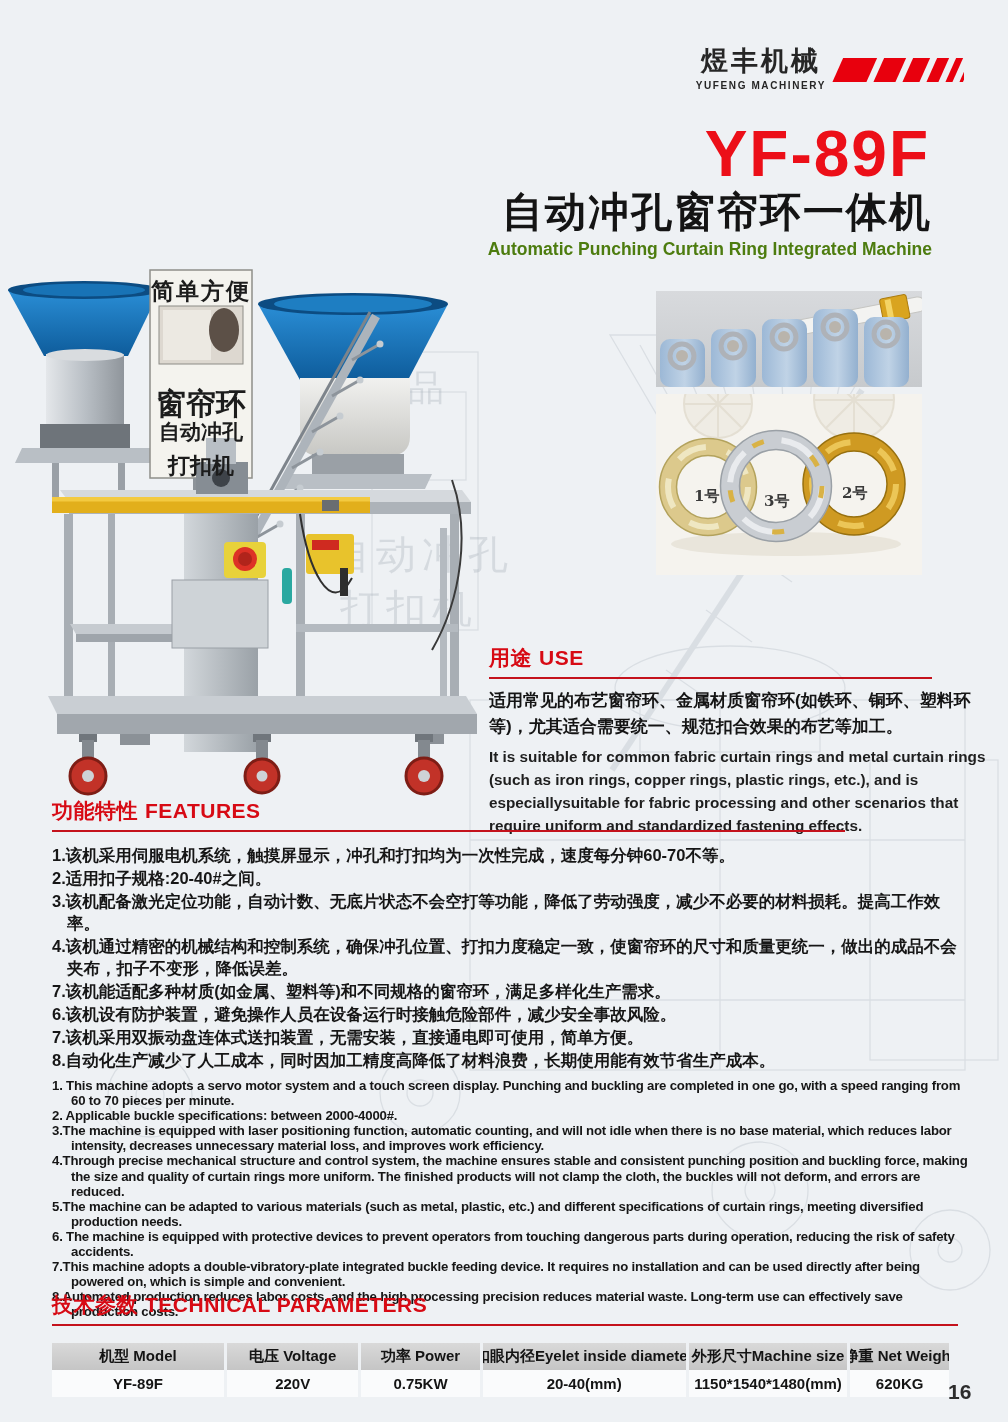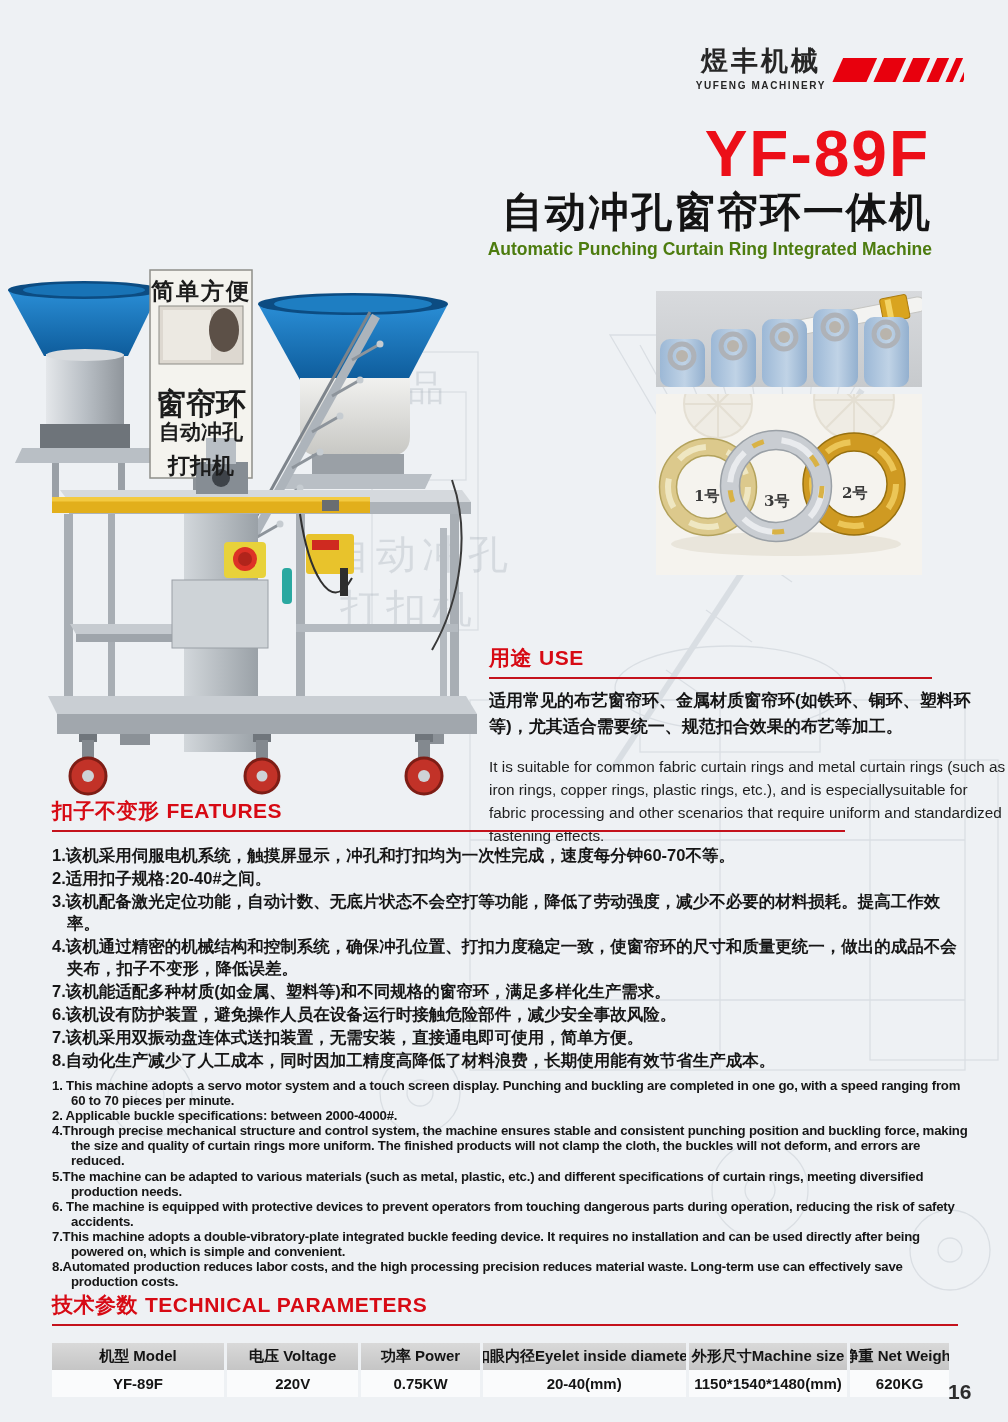--- a/index.html
+++ b/index.html
@@ -35,21 +35,21 @@
   .rl1{left:38px;top:93px}
   .rl2{left:186px;top:90px}
   .rl3{left:108px;top:98px}
   
   .sec-heading{font-size:21px;font-weight:900;color:#d70a14;letter-spacing:.5px;white-space:nowrap}
   .sec-heading .en{margin-left:7px}
   .rule{height:0;border-top:2px solid #c4121c;margin-top:5px}
   .use{position:absolute;left:489px;top:644px;width:517px}
   .use .rule{width:443px}
   .use-cn{margin-top:9px;font-size:17px;font-weight:700;line-height:26px;color:#141414}
-  .use-en{margin-top:15px;font-size:15.3px;font-weight:400;line-height:23px;color:#1e1e1e}
+  .use-en{margin-top:5px;font-size:15.3px;font-weight:700;line-height:23px;color:#1e1e1e}
   .features{position:absolute;left:52px;top:797px;width:918px}
   .features .rule{width:793px}
   .feat-cn-list{margin-top:12px}
   .feat-cn{font-size:16.5px;font-weight:700;line-height:22px;color:#161616;
      padding-left:15px;text-indent:-15px;margin-bottom:1px}
   .feat-en-list{margin-top:7px}
   .feat-en{font-size:13.2px;font-weight:700;line-height:15.1px;color:#161616;
      letter-spacing:-0.2px;padding-left:19px;text-indent:-19px}
   
   .tech{position:absolute;left:52px;top:1291px;width:906px}
@@ -383,36 +383,37 @@
   <div class="sec-heading">
     <span class="cn">用途</span><span class="en">USE</span>
   </div>
   <div class="rule"></div>
   <div class="use-cn">适用常见的布艺窗帘环、金属材质窗帘环(如铁环、铜环、塑料环等)，尤其适合需要统一、规范扣合效果的布艺等加工。</div>
   <div class="use-en">It is suitable for common fabric curtain rings and metal curtain rings (such as iron rings, copper rings, plastic rings, etc.), and is especiallysuitable for fabric processing and other scenarios that require uniform and standardized fastening effects.</div>
 </div>
 
 <div class="features">
   <div class="sec-heading">
-    <span class="cn">扣子不变形</span><span class="en">FEATURES</span>
+    <span class="cn">功能特性</span><span class="en">FEATURES</span>
   </div>
   <div class="rule"></div>
   <div class="feat-cn-list">
     <div class="feat-cn">1.该机采用伺服电机系统，触摸屏显示，冲孔和打扣均为一次性完成，速度每分钟60-70不等。</div>
     <div class="feat-cn">2.适用扣子规格:20-40#之间。</div>
     <div class="feat-cn">3.该机配备激光定位功能，自动计数、无底片状态不会空打等功能，降低了劳动强度，减少不必要的材料损耗。提高工作效率。</div>
     <div class="feat-cn">4.该机通过精密的机械结构和控制系统，确保冲孔位置、打扣力度稳定一致，使窗帘环的尺寸和质量更统一，做出的成品不会夹布，扣子不变形，降低误差。</div>
     <div class="feat-cn">7.该机能适配多种材质(如金属、塑料等)和不同规格的窗帘环，满足多样化生产需求。</div>
     <div class="feat-cn">6.该机设有防护装置，避免操作人员在设备运行时接触危险部件，减少安全事故风险。</div>
     <div class="feat-cn">7.该机采用双振动盘连体式送扣装置，无需安装，直接通电即可使用，简单方便。</div>
     <div class="feat-cn">8.自动化生产减少了人工成本，同时因加工精度高降低了材料浪费，长期使用能有效节省生产成本。</div>
   </div>
   <div class="feat-en-list">
     <div class="feat-en">1. This machine adopts a servo motor system and a touch screen display. Punching and buckling are completed in one go, with a speed ranging from 60 to 70 pieces per minute.</div>
     <div class="feat-en">2. Applicable buckle specifications: between 2000-4000#.</div>
+    <div class="feat-en">3.The machine is equipped with laser positioning function, automatic counting, and will not idle when there is no base material, which reduces labor intensity, decreases unnecessary material loss, and improves work efficiency.</div>
     <div class="feat-en">4.Through precise mechanical structure and control system, the machine ensures stable and consistent punching position and buckling force, making the size and quality of curtain rings more uniform. The finished products will not clamp the cloth, the buckles will not deform, and errors are reduced.</div>
     <div class="feat-en">5.The machine can be adapted to various materials (such as metal, plastic, etc.) and different specifications of curtain rings, meeting diversified production needs.</div>
     <div class="feat-en">6. The machine is equipped with protective devices to prevent operators from touching dangerous parts during operation, reducing the risk of safety accidents.</div>
     <div class="feat-en">7.This machine adopts a double-vibratory-plate integrated buckle feeding device. It requires no installation and can be used directly after being powered on, which is simple and convenient.</div>
     <div class="feat-en">8.Automated production reduces labor costs, and the high processing precision reduces material waste. Long-term use can effectively save production costs.</div>
   </div>
 </div>
 
 <div class="tech">
   <div class="sec-heading">

